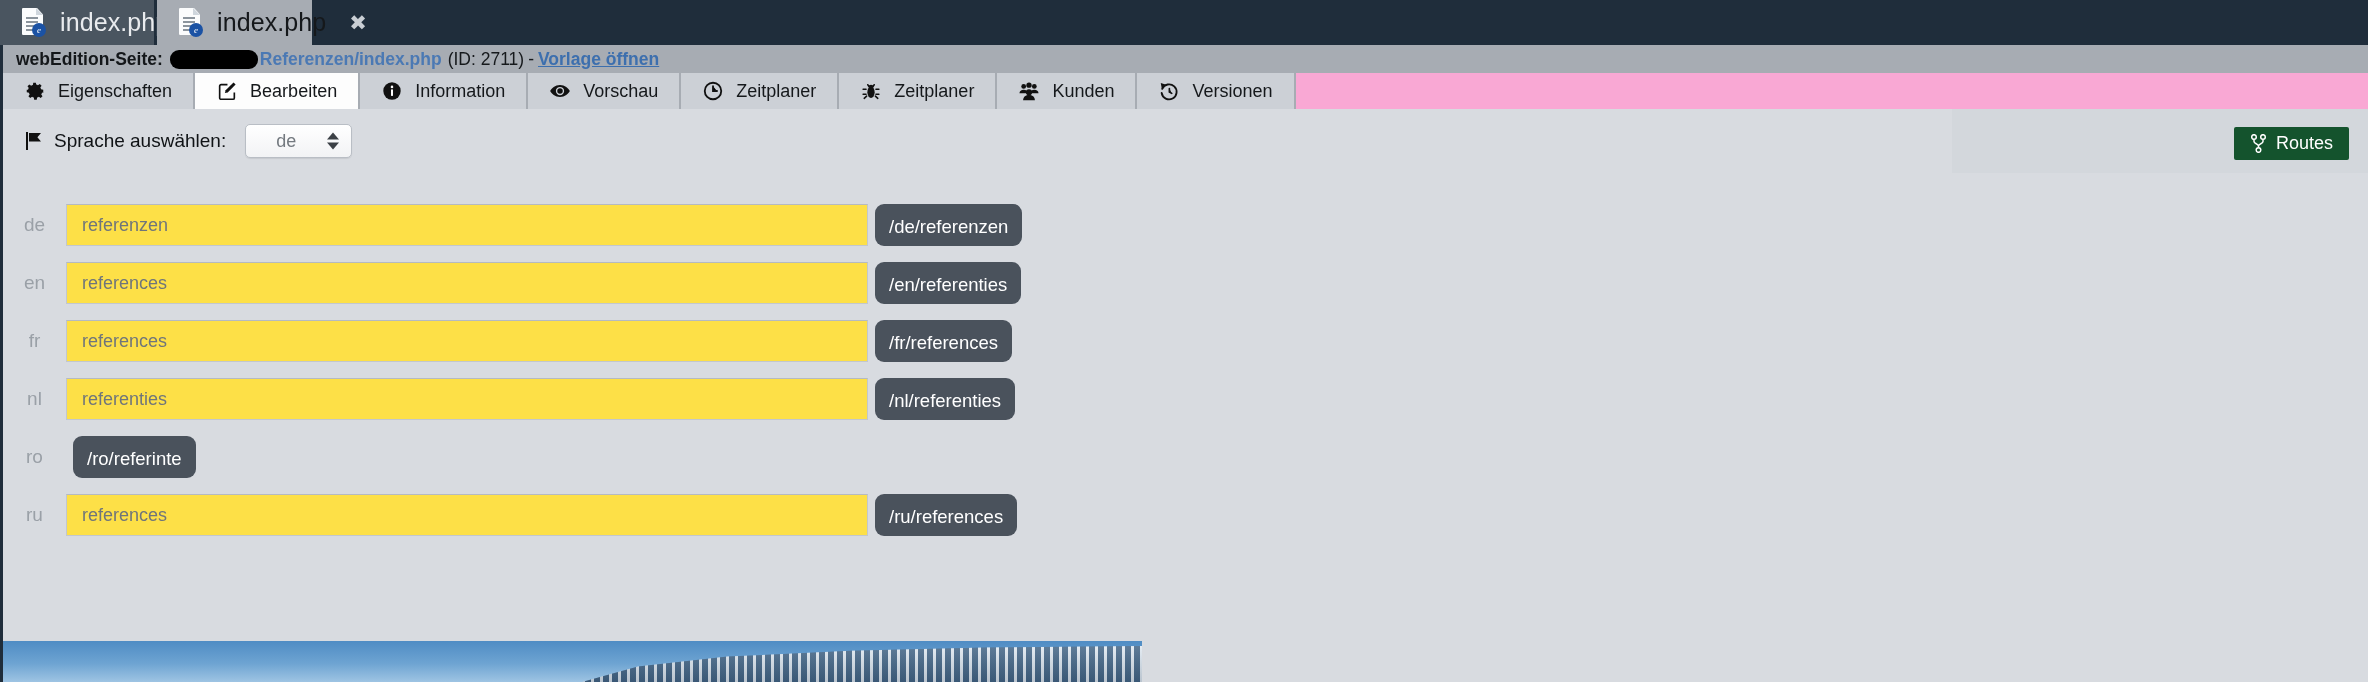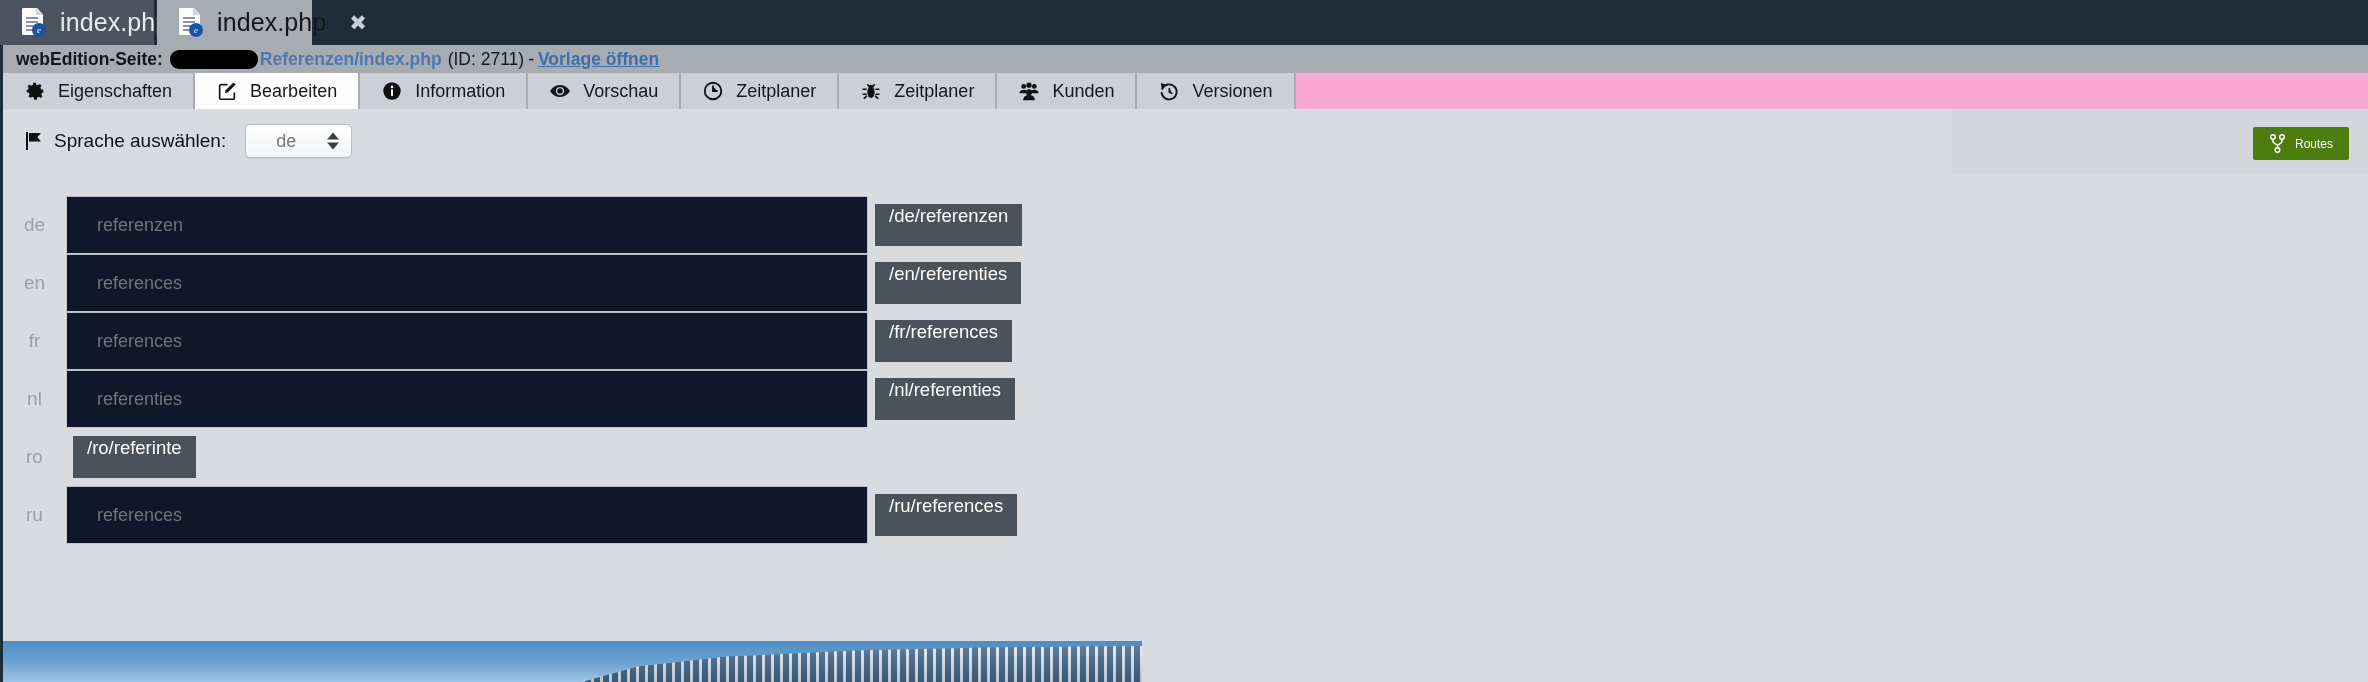--- a/index.html
+++ b/index.html
@@ -103,43 +103,43 @@
   .select .selval{font-size:18px;color:#73797f;margin-left:30px;}
   .select .spin{position:absolute;right:12px;top:50%;transform:translateY(-50%);
     display:flex;flex-direction:column;gap:3px;}
   .select .spin i{display:block;width:0;height:0;border-left:6px solid transparent;
     border-right:6px solid transparent;}
   .select .spin i.up{border-bottom:7px solid #3b4046;}
   .select .spin i.dn{border-top:7px solid #3b4046;}
 
   .routesbtn{
     position:absolute;right:19px;top:127px;height:33px;padding:0 16px;
-    background:#4d7c0f;color:#ffffff;font-size:12px;border-radius:2px;
+    background:#14532d;color:#ffffff;font-size:18px;border-radius:2px;
     display:flex;align-items:center;gap:9px;box-sizing:border-box;text-align:right;
   }
 
   
   .pane{
     position:absolute;left:0;top:173px;width:2368px;height:468px;
     background:#d8dbe0;border-left:3px solid #1f2d3b;box-sizing:border-box;
   }
   .rows{padding-top:23px;}
   .row{display:flex;align-items:center;height:58px;}
   .row .rlang{
     width:63px;text-align:center;font-size:19px;color:#9aa0a7;flex:0 0 63px;
   }
   .row .rinput{
-    width:802px;height:58px;box-sizing:border-box;background:#0f172a;
+    width:802px;height:42px;box-sizing:border-box;background:#fde047;
     border:1px solid #c2c7cd;border-top-color:#b5bac1;
-    display:flex;align-items:center;padding-left:30px;
+    display:flex;align-items:center;padding-left:15px;
   }
   .row .rinput span{font-size:18px;color:#6f757b;}
   .row .rbadge{
     margin-left:7px;height:42px;background:#4a525c;color:#ffffff;font-size:18.5px;
-    display:flex;align-items:flex-start;padding:1px 14px;border-radius:0;box-sizing:border-box;
+    display:flex;align-items:flex-end;padding:8px 14px;border-radius:9px;box-sizing:border-box;
     white-space:nowrap;
   }
 
   
   .photo{
     position:absolute;left:3px;top:641px;width:1139px;height:41px;overflow:hidden;
     background:linear-gradient(180deg,#4f8cc4 0%,#6ea4d2 55%,#9ec4e3 100%);
   }
   .photo .bldg{
     position:absolute;right:0;bottom:0;width:560px;height:41px;

